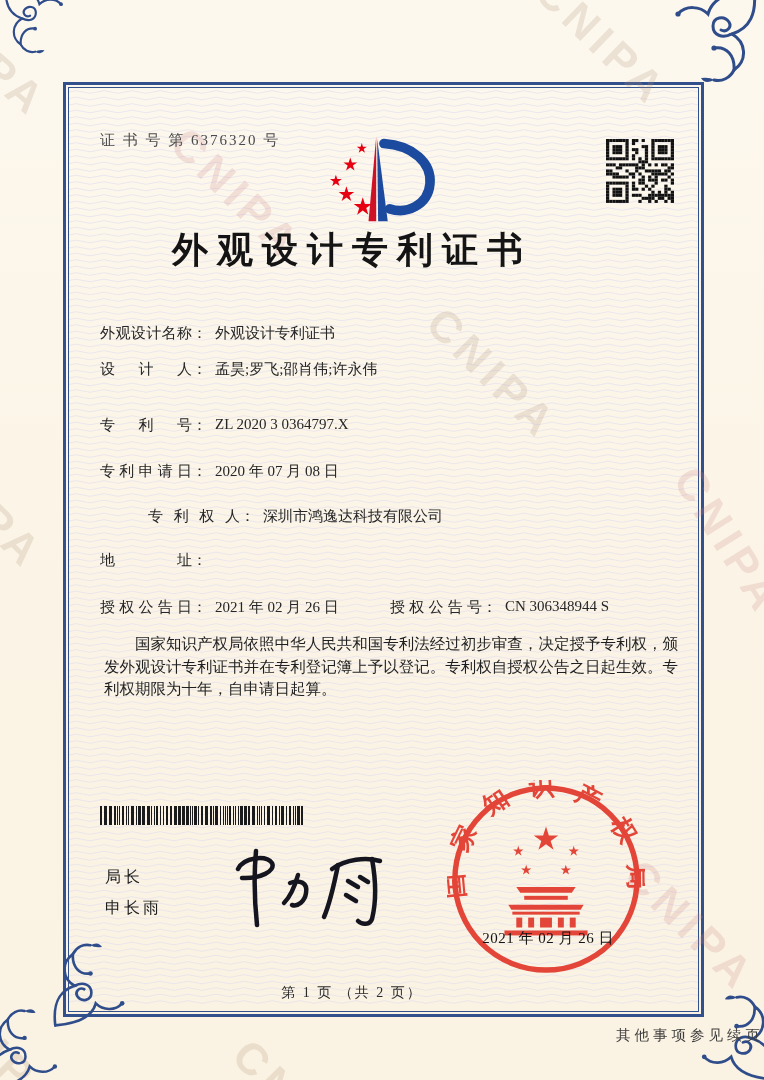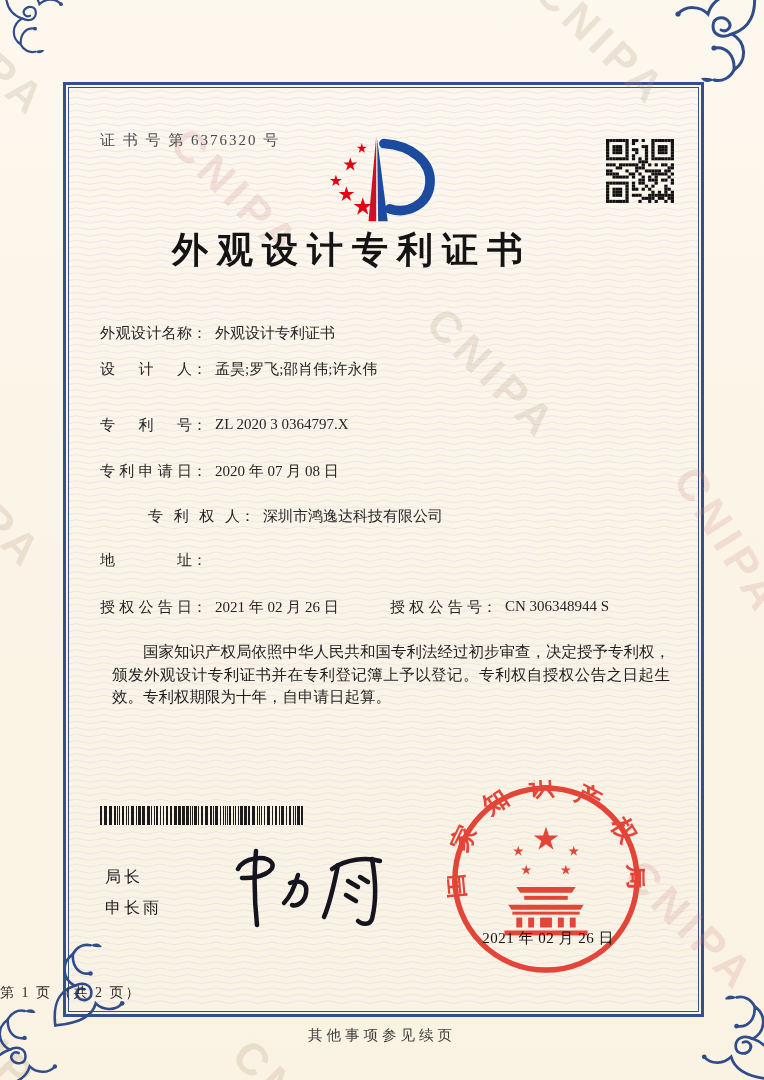--- a/index.html
+++ b/index.html
@@ -40,31 +40,31 @@
   .row{position:absolute;left:100px;font-size:15px;color:#262626;}
   .r0{top:324px;} .r1{top:360px;} .r2{top:416px;} .r3{top:462px;} .r4{top:507px;margin-left:48px;} .r5{top:551px;} .r6{top:598px;}
   .flabel{display:inline-block;width:92px;text-align:justify;text-align-last:justify;vertical-align:top;}
   .fcolon{vertical-align:top;}
   .fval{margin-left:8px;vertical-align:top;}
   .addr{display:inline-block;width:482px;line-height:26px;}
   .addr span{display:block;}
   .group2{position:absolute;left:290px;top:0;white-space:nowrap;}
   .body-text{position:absolute;left:100px;width:582px;top:629px;font-size:15.5px;line-height:22.5px;
              color:#1f1f1f;text-align:justify;}
-  .body-text p{margin:12px;text-indent:2em;}
+  .body-text p{margin:4px;text-indent:2em;}
   .barcode{position:absolute;left:100px;top:806px;}
   .director{position:absolute;left:105px;top:861px;font-size:16px;letter-spacing:3px;color:#1c1c1c;line-height:31px;}
   .director span{display:block;}
   .signature{position:absolute;left:220px;top:845px;}
   .seal{position:absolute;left:447px;top:780px;opacity:.94;}
   .seal-date{position:absolute;left:455px;top:929px;width:186px;text-align:center;font-size:15px;
              color:#141414;letter-spacing:.5px;}
-  .footer-page{position:absolute;left:0;right:60px;top:984px;text-align:left;font-size:14px;
+  .footer-page{position:absolute;left:0;right:60px;top:984px;text-align:center;font-size:14px;
                letter-spacing:2px;color:#2a2a2a;}
-  .cont-note{position:absolute;left:0;right:0;top:1026px;text-align:center;font-size:14.5px;
+  .cont-note{position:absolute;left:0;right:0;top:1026px;text-align:right;font-size:14.5px;
              letter-spacing:4px;color:#3d3d3d;}
 </style>
 </head>
 <body>
 
 <div class="page">
 
   <svg width="0" height="0" style="position:absolute" aria-hidden="true">
     <defs>
       <path id="starPath" d="M0,-1 L0.224,-0.309 L0.951,-0.309 L0.363,0.118 L0.588,0.809 L0,0.382 L-0.588,0.809 L-0.363,0.118 L-0.951,-0.309 L-0.224,-0.309 Z"></path>

